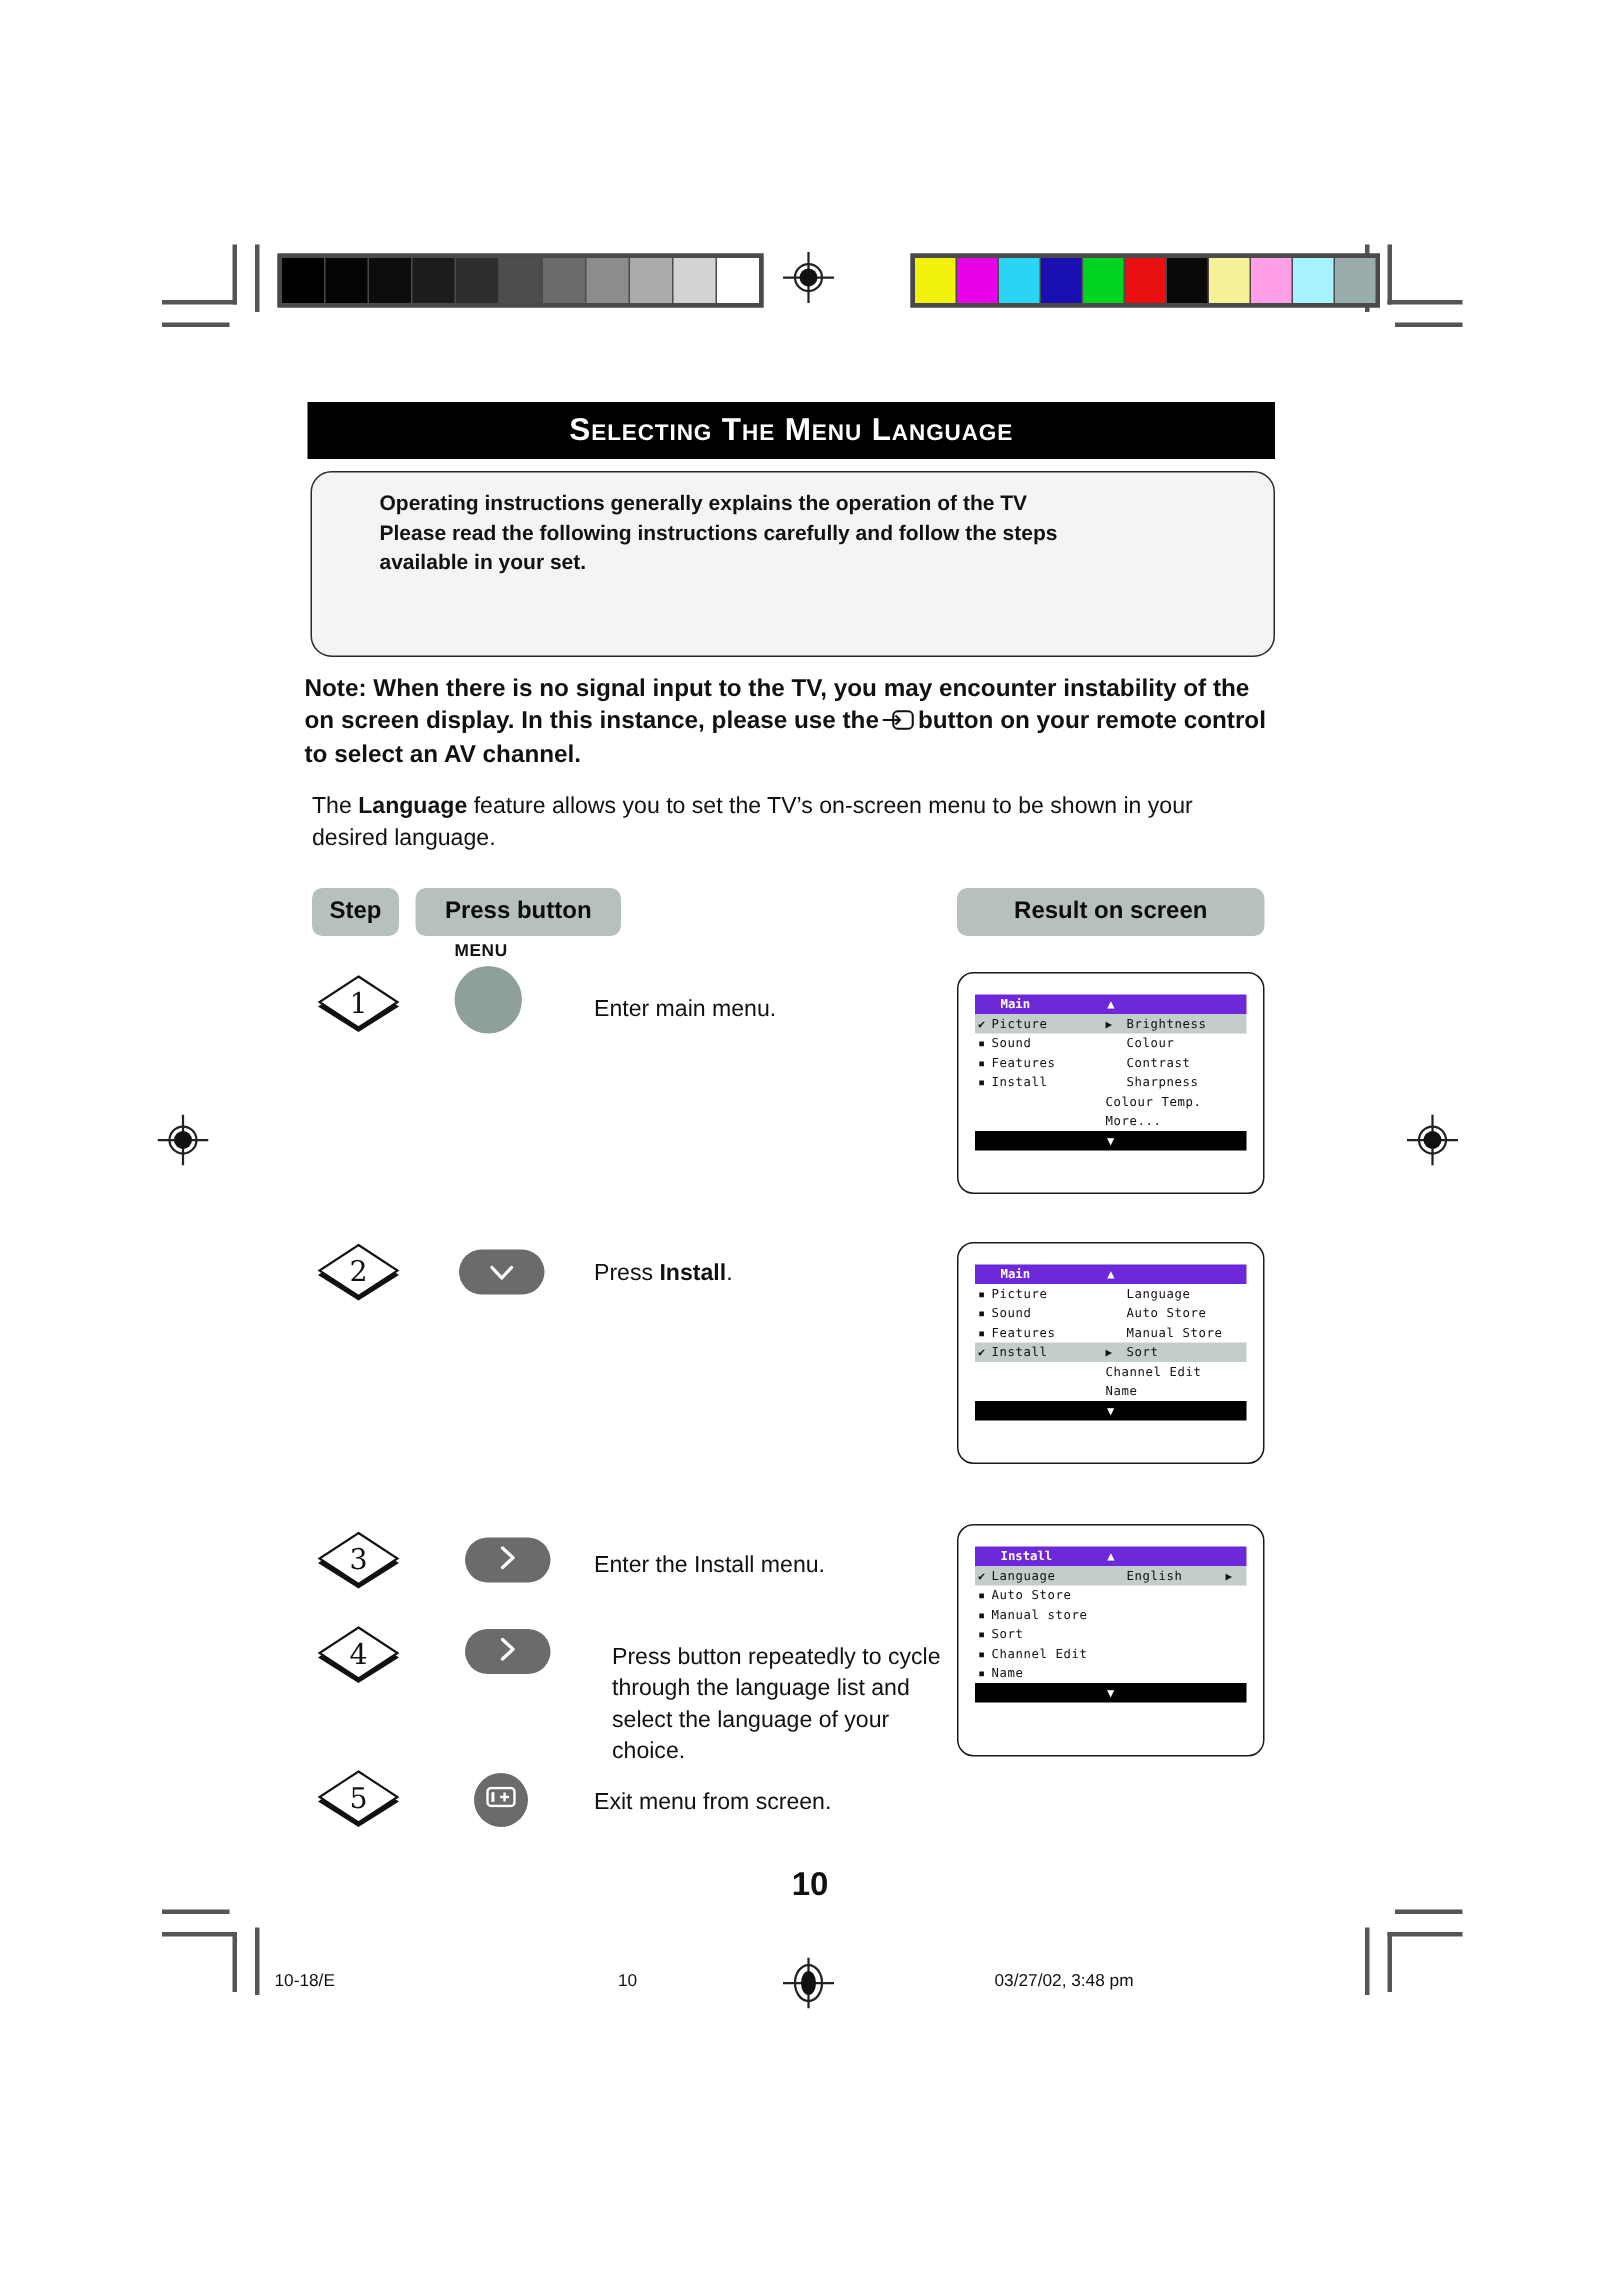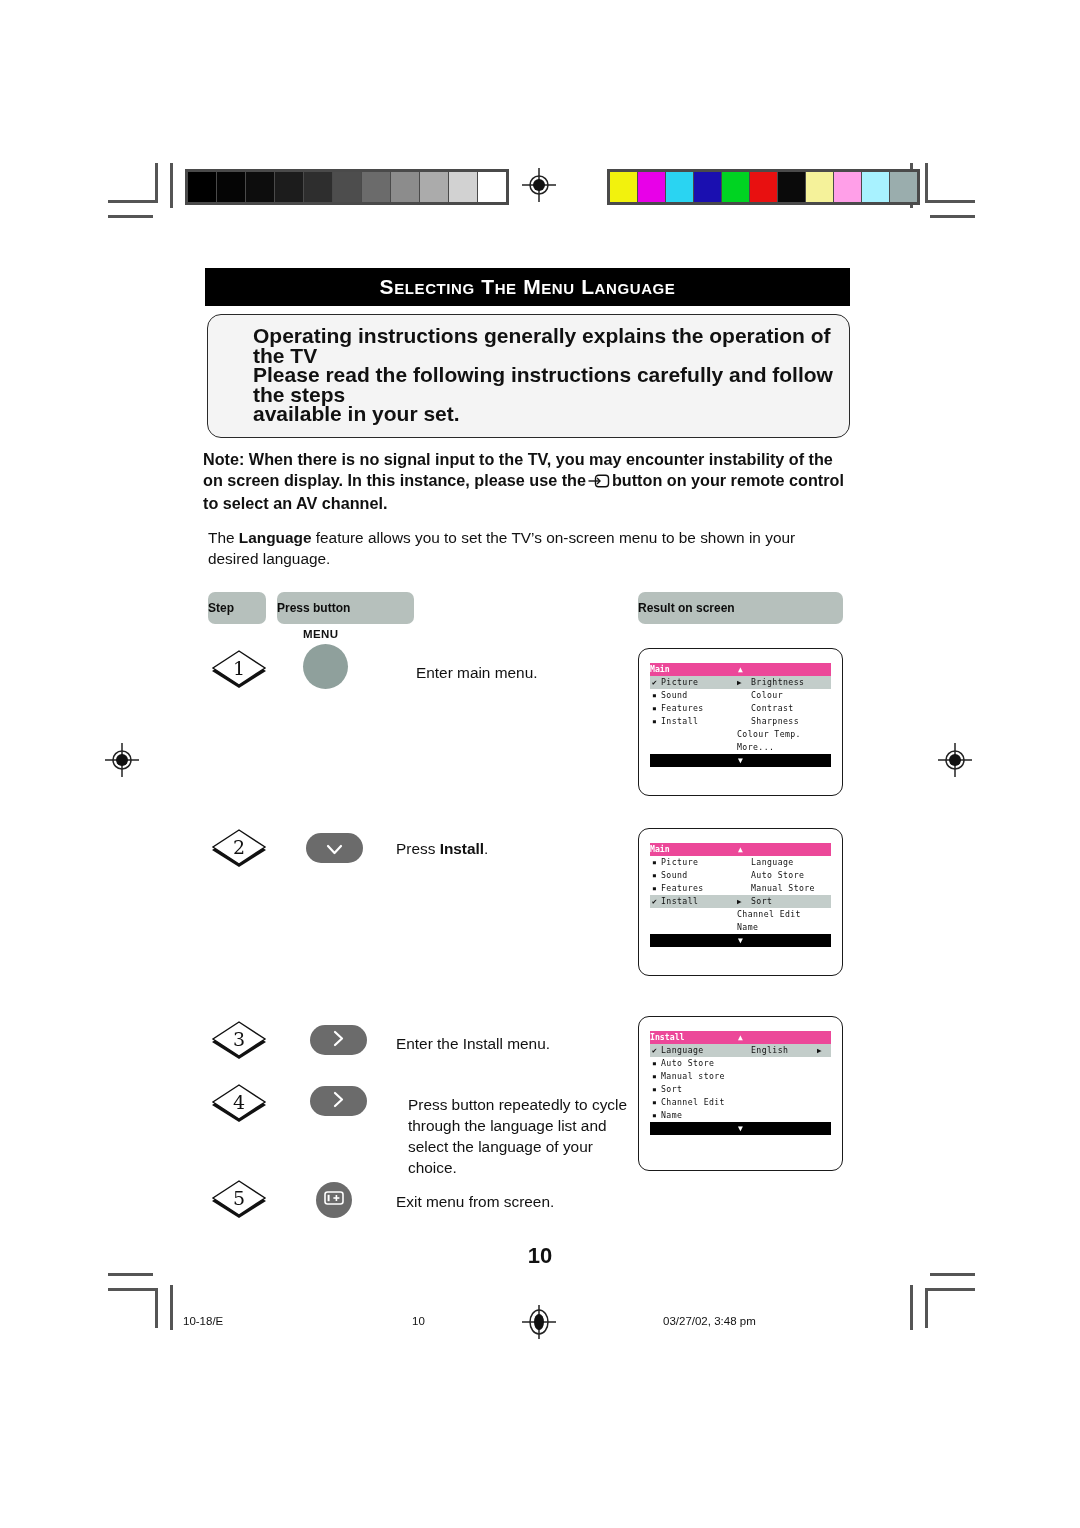--- a/index.html
+++ b/index.html
@@ -71,21 +71,21 @@
     border: 1.5px solid #2a2a2a;
     border-radius: 14px;
     background: #f4f4f4;
     box-sizing: border-box;
   }
   .intro-text {
     position: absolute;
     left: 253px;
     top: 326px;
     width: 590px;
-    font-size: 21px;
+    font-size: 14px;
     font-weight: bold;
     line-height: 19.6px;
     color: #111;
   }
 
   
   .note-text {
     position: absolute;
     left: 203px;
     top: 449px;
@@ -110,23 +110,23 @@
   }
   .lang-text b { font-weight: bold; }
 
   
   .hdr {
     position: absolute;
     background: #b6c0bc;
     border-radius: 7px;
     display: flex;
     align-items: center;
-    justify-content: flex-start;
-    font-weight: bold;
-    font-size: 12px;
+    justify-content: center;
+    font-weight: bold;
+    font-size: 16px;
     color: #0d0d0d;
     height: 32px;
   }
   #hdr-step   { left: 208px; top: 592px; width: 58px; }
   #hdr-press  { left: 277px; top: 592px; width: 137px; }
   #hdr-result { left: 638px; top: 592px; width: 205px; }
 
   
   .step-diamond {
     position: absolute;
@@ -191,27 +191,27 @@
   .osd {
     position: absolute;
     left: 11px;
     right: 11px;
     top: 14px;
     font-family: "DejaVu Sans Mono", monospace;
     font-size: 8.2px;
     line-height: 13px;
   }
   .osd-bar {
-    background: #ec4899;
+    background: #6d28d9;
     color: #ffffff;
     height: 13px;
     display: flex;
     align-items: center;
     position: relative;
-    padding-left: 0;
+    padding-left: 17px;
     box-sizing: border-box;
     font-weight: bold;
   }
   .osd-bar .arrow {
     position: absolute;
     left: 50%;
     transform: translateX(-50%);
     font-size: 8px;
   }
   .osd-row {
@@ -395,21 +395,21 @@
 
 <div class="step-diamond" style="left:208px; top:648px;">
   <svg width="62" height="42" viewBox="0 0 62 42">
     <polygon points="31,6 58,23 31,40 4,23" fill="#111"></polygon>
     <polygon points="31,3 57,20 31,37 5,20" fill="#ffffff" stroke="#111" stroke-width="1.4"></polygon>
     <text x="31" y="27" text-anchor="middle" font-family="DejaVu Serif, serif" font-size="19" fill="#111">1</text>
   </svg>
 </div>
 <div class="btn-menu-label" style="left:303px; top:628px;">MENU</div>
 <div class="btn-circle" style="left:303px; top:644px; width:45px; height:45px;"></div>
-<div class="step-desc" style="left:416px; top:662px; width:230px;">Enter main menu.</div>
+<div class="step-desc" style="left:396px; top:662px; width:230px;">Enter main menu.</div>
 
 <div class="step-diamond" style="left:208px; top:827px;">
   <svg width="62" height="42" viewBox="0 0 62 42">
     <polygon points="31,6 58,23 31,40 4,23" fill="#111"></polygon>
     <polygon points="31,3 57,20 31,37 5,20" fill="#ffffff" stroke="#111" stroke-width="1.4"></polygon>
     <text x="31" y="27" text-anchor="middle" font-family="DejaVu Serif, serif" font-size="19" fill="#111">2</text>
   </svg>
 </div>
 <div class="btn-pill" style="left:306px; top:833px; width:57px; height:30px;">
   <span class="chev">

